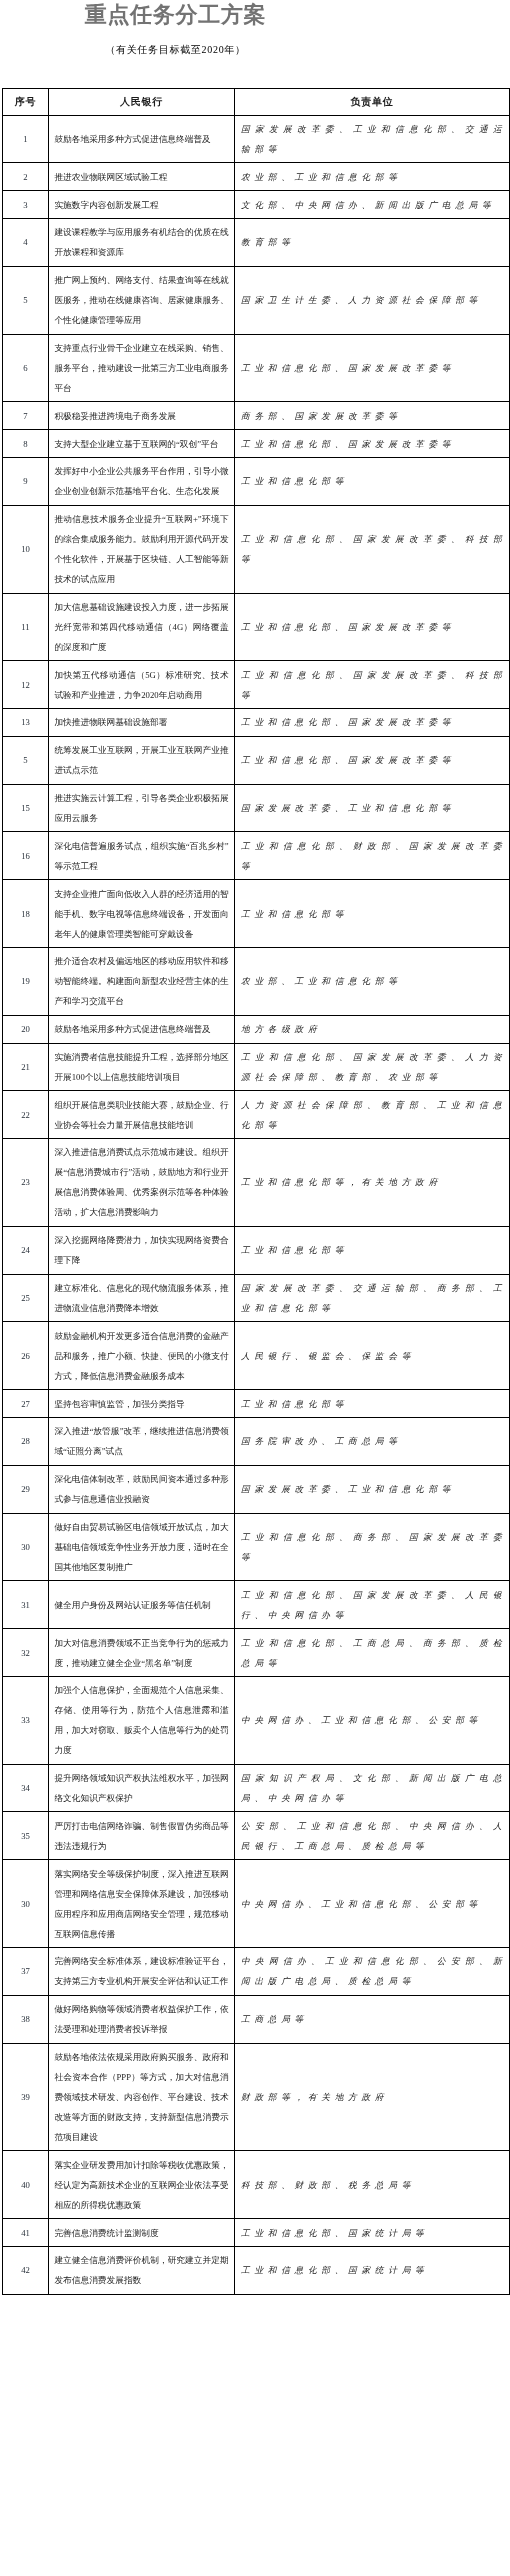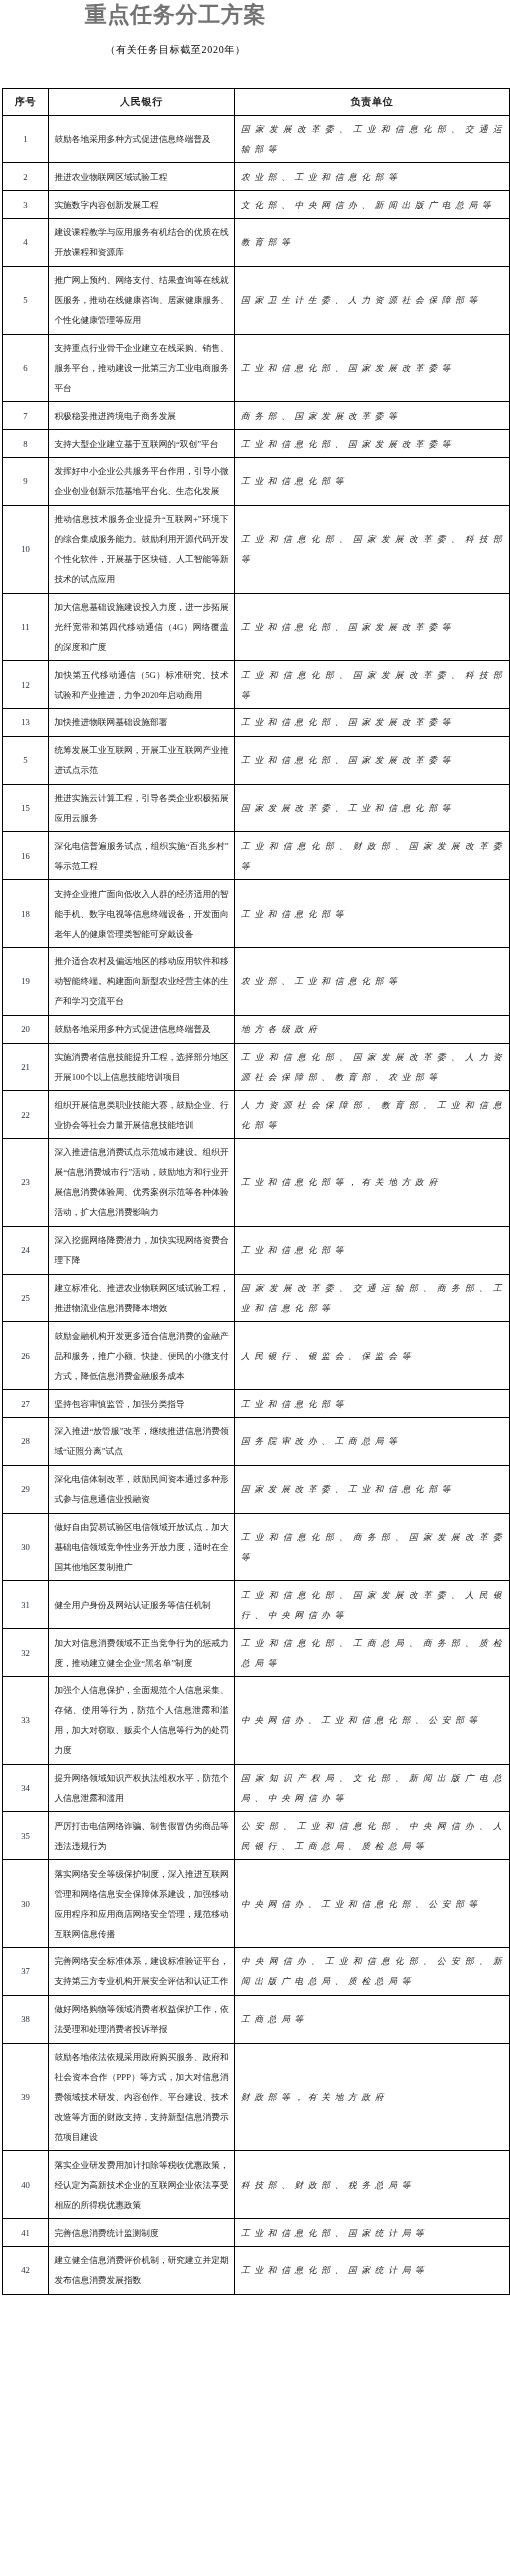--- a/index.html
+++ b/index.html
@@ -213,21 +213,21 @@
           <td class="td-task">深入推进信息消费试点示范城市建设。组织开展“信息消费城市行”活动，鼓励地方和行业开展信息消费体验周、优秀案例示范等各种体验活动，扩大信息消费影响力</td>
           <td class="td-unit">工业和信息化部等，有关地方政府</td>
         </tr>
         <tr>
           <td class="td-no">24</td>
           <td class="td-task">深入挖掘网络降费潜力，加快实现网络资费合理下降</td>
           <td class="td-unit">工业和信息化部等</td>
         </tr>
         <tr>
           <td class="td-no">25</td>
-          <td class="td-task">建立标准化、推进农业物联网区域试验工程，推进物流业信息消费降本增效</td>
+          <td class="td-task">建立标准化、信息化的现代物流服务体系，推进物流业信息消费降本增效</td>
           <td class="td-unit">国家发展改革委、交通运输部、商务部、工业和信息化部等</td>
         </tr>
         <tr>
           <td class="td-no">26</td>
           <td class="td-task">鼓励金融机构开发更多适合信息消费的金融产品和服务，推广小额、快捷、便民的小微支付方式，降低信息消费金融服务成本</td>
           <td class="td-unit">人民银行、银监会、保监会等</td>
         </tr>
         <tr class="section-start">
           <td class="td-no">27</td>
           <td class="td-task">坚持包容审慎监管，加强分类指导</td>
@@ -258,21 +258,21 @@
           <td class="td-task">加大对信息消费领域不正当竞争行为的惩戒力度，推动建立健全企业“黑名单”制度</td>
           <td class="td-unit">工业和信息化部、工商总局、商务部、质检总局等</td>
         </tr>
         <tr>
           <td class="td-no">33</td>
           <td class="td-task">加强个人信息保护，全面规范个人信息采集、存储、使用等行为，防范个人信息泄露和滥用，加大对窃取、贩卖个人信息等行为的处罚力度</td>
           <td class="td-unit">中央网信办、工业和信息化部、公安部等</td>
         </tr>
         <tr>
           <td class="td-no">34</td>
-          <td class="td-task">提升网络领域知识产权执法维权水平，防范个人信息泄露和滥用</td>
+          <td class="td-task">提升网络领域知识产权执法维权水平，加强网络文化知识产权保护</td>
           <td class="td-unit">国家知识产权局、文化部、新闻出版广电总局、中央网信办等</td>
         </tr>
         <tr class="section-start">
           <td class="td-no">35</td>
           <td class="td-task">严厉打击电信网络诈骗、制售假冒伪劣商品等违法违规行为</td>
           <td class="td-unit">公安部、工业和信息化部、中央网信办、人民银行、工商总局、质检总局等</td>
         </tr>
         <tr>
           <td class="td-no">30</td>
           <td class="td-task">落实网络安全等级保护制度，深入推进互联网管理和网络信息安全保障体系建设，加强移动应用程序和应用商店网络安全管理，规范移动互联网信息传播</td>

